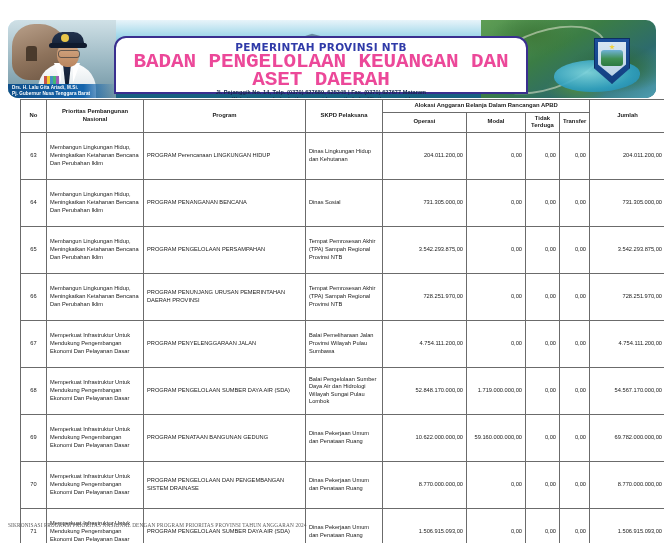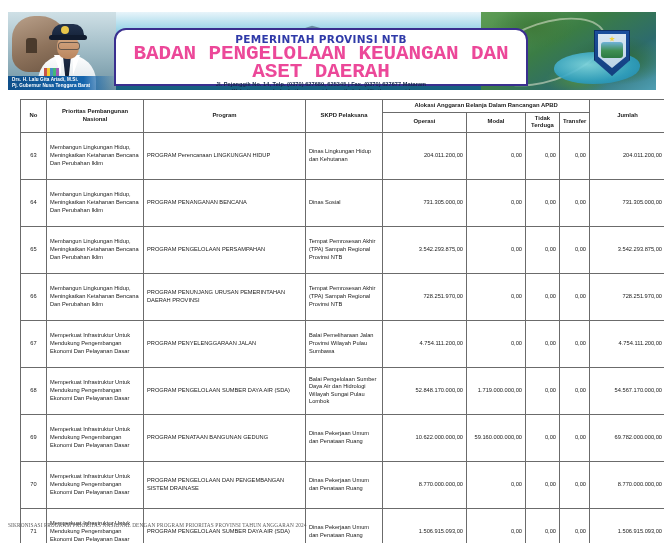--- a/index.html
+++ b/index.html
@@ -13,25 +13,26 @@
     overflow: hidden;
     font-family: "Liberation Sans", sans-serif;
     color: #1a1a1a;
     position: relative;
   }
 
   
   .banner {
     position: absolute;
     left: 8px;
-    top: 12px;
+    top: 20px;
     width: 648px;
     height: 78px;
     overflow: hidden;
     background: linear-gradient(180deg,#cfe9f4 0%, #7fc4dd 22%, #3f9ec4 48%, #2b7fa8 70%, #b9d8c4 100%);
+    border-radius: 10px;
   }
   
   .bn-sky {
     position: absolute; left:0; top:0; width:100%; height:34px;
     background: linear-gradient(180deg,#e8f4fa 0%, #a5d9ea 45%, #59b4d4 100%);
   }
   .bn-ridge {
     position:absolute; left:130px; top:8px; width:300px; height:32px;
     background: linear-gradient(180deg,#6e8fa3 0%, #3c5f77 60%, #24455c 100%);
     clip-path: polygon(0% 100%, 12% 58%, 22% 72%, 34% 30%, 46% 55%, 58% 18%, 70% 48%, 80% 34%, 92% 66%, 100% 52%, 100% 100%);

